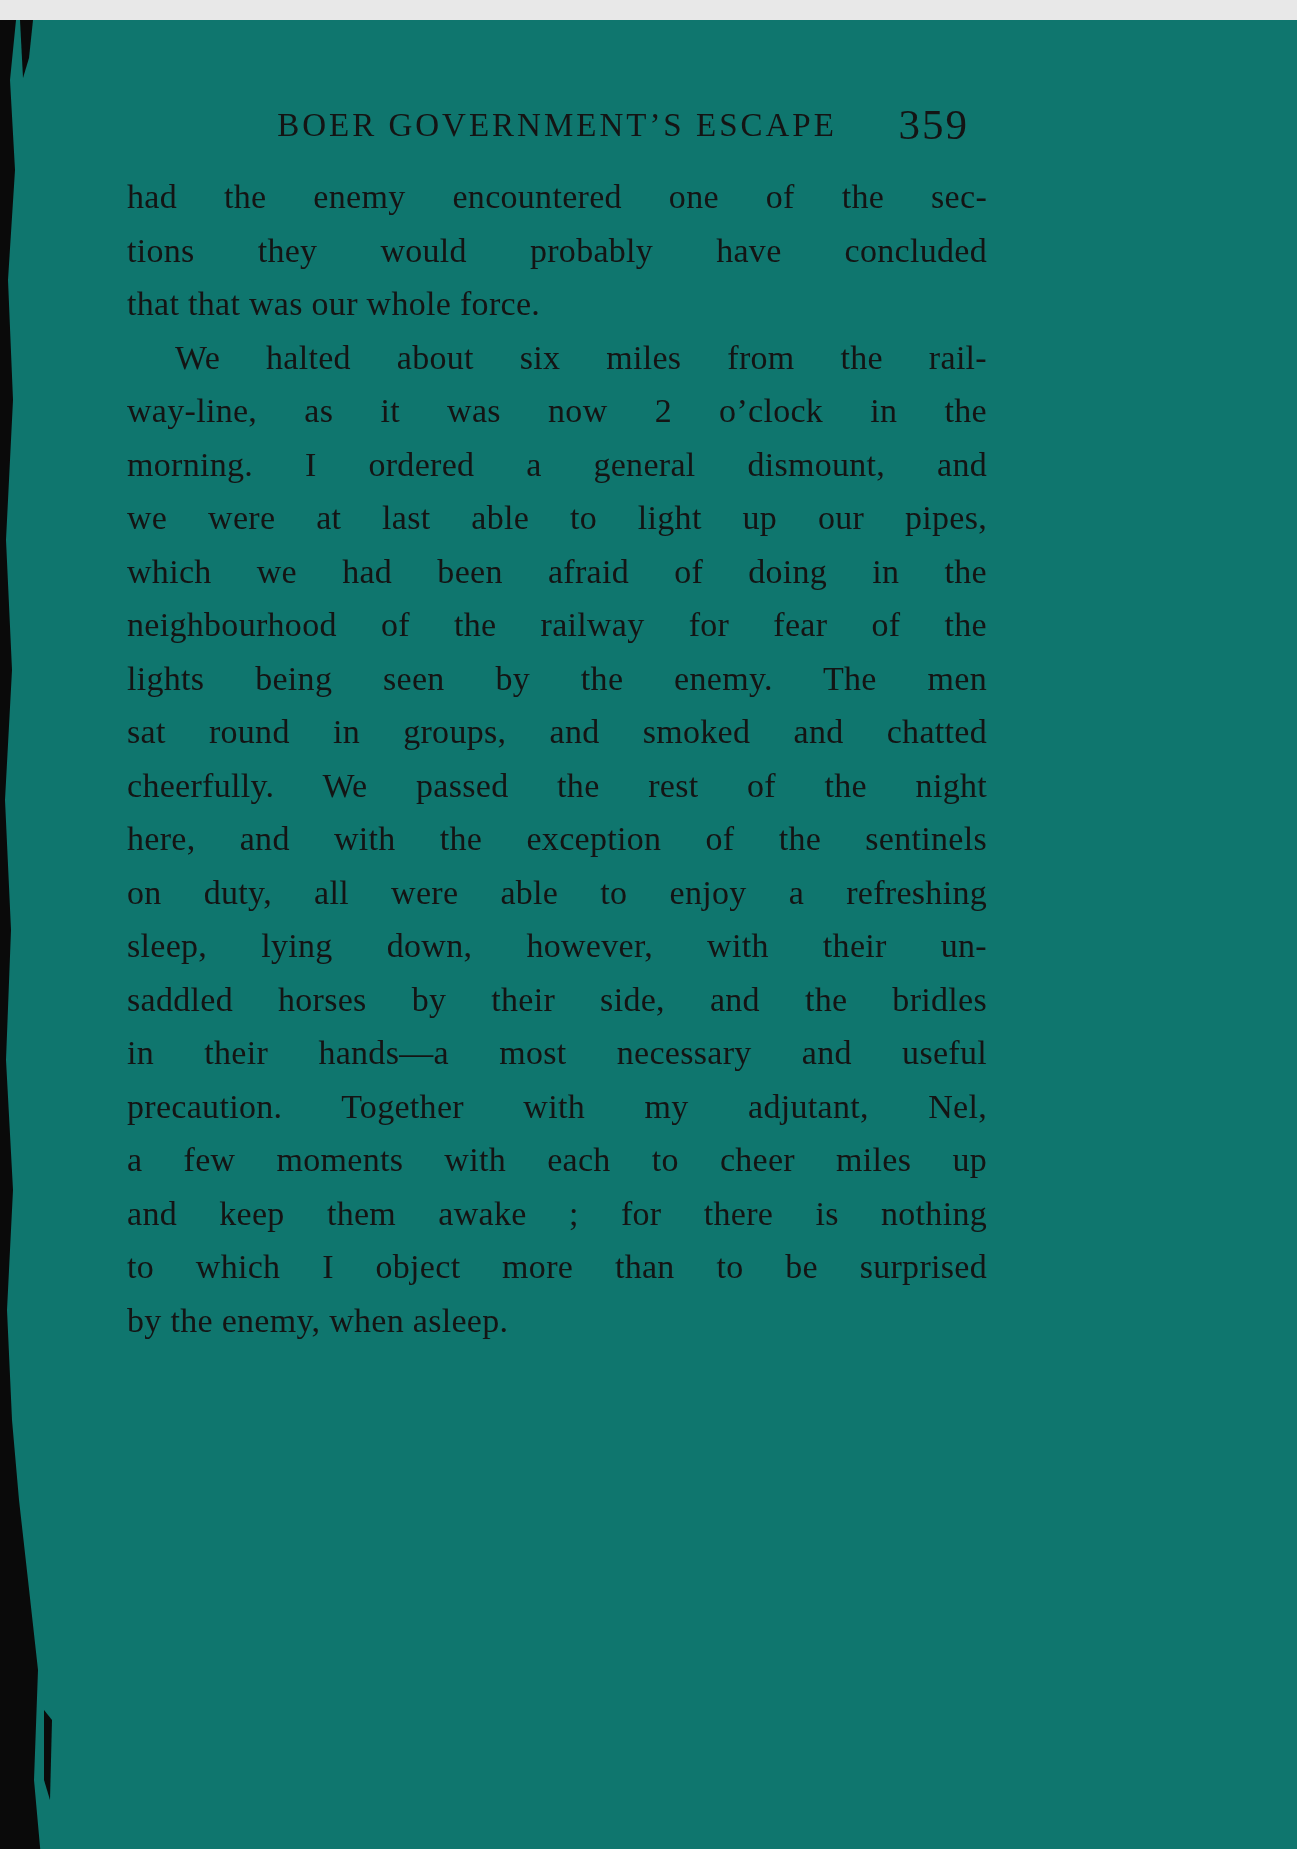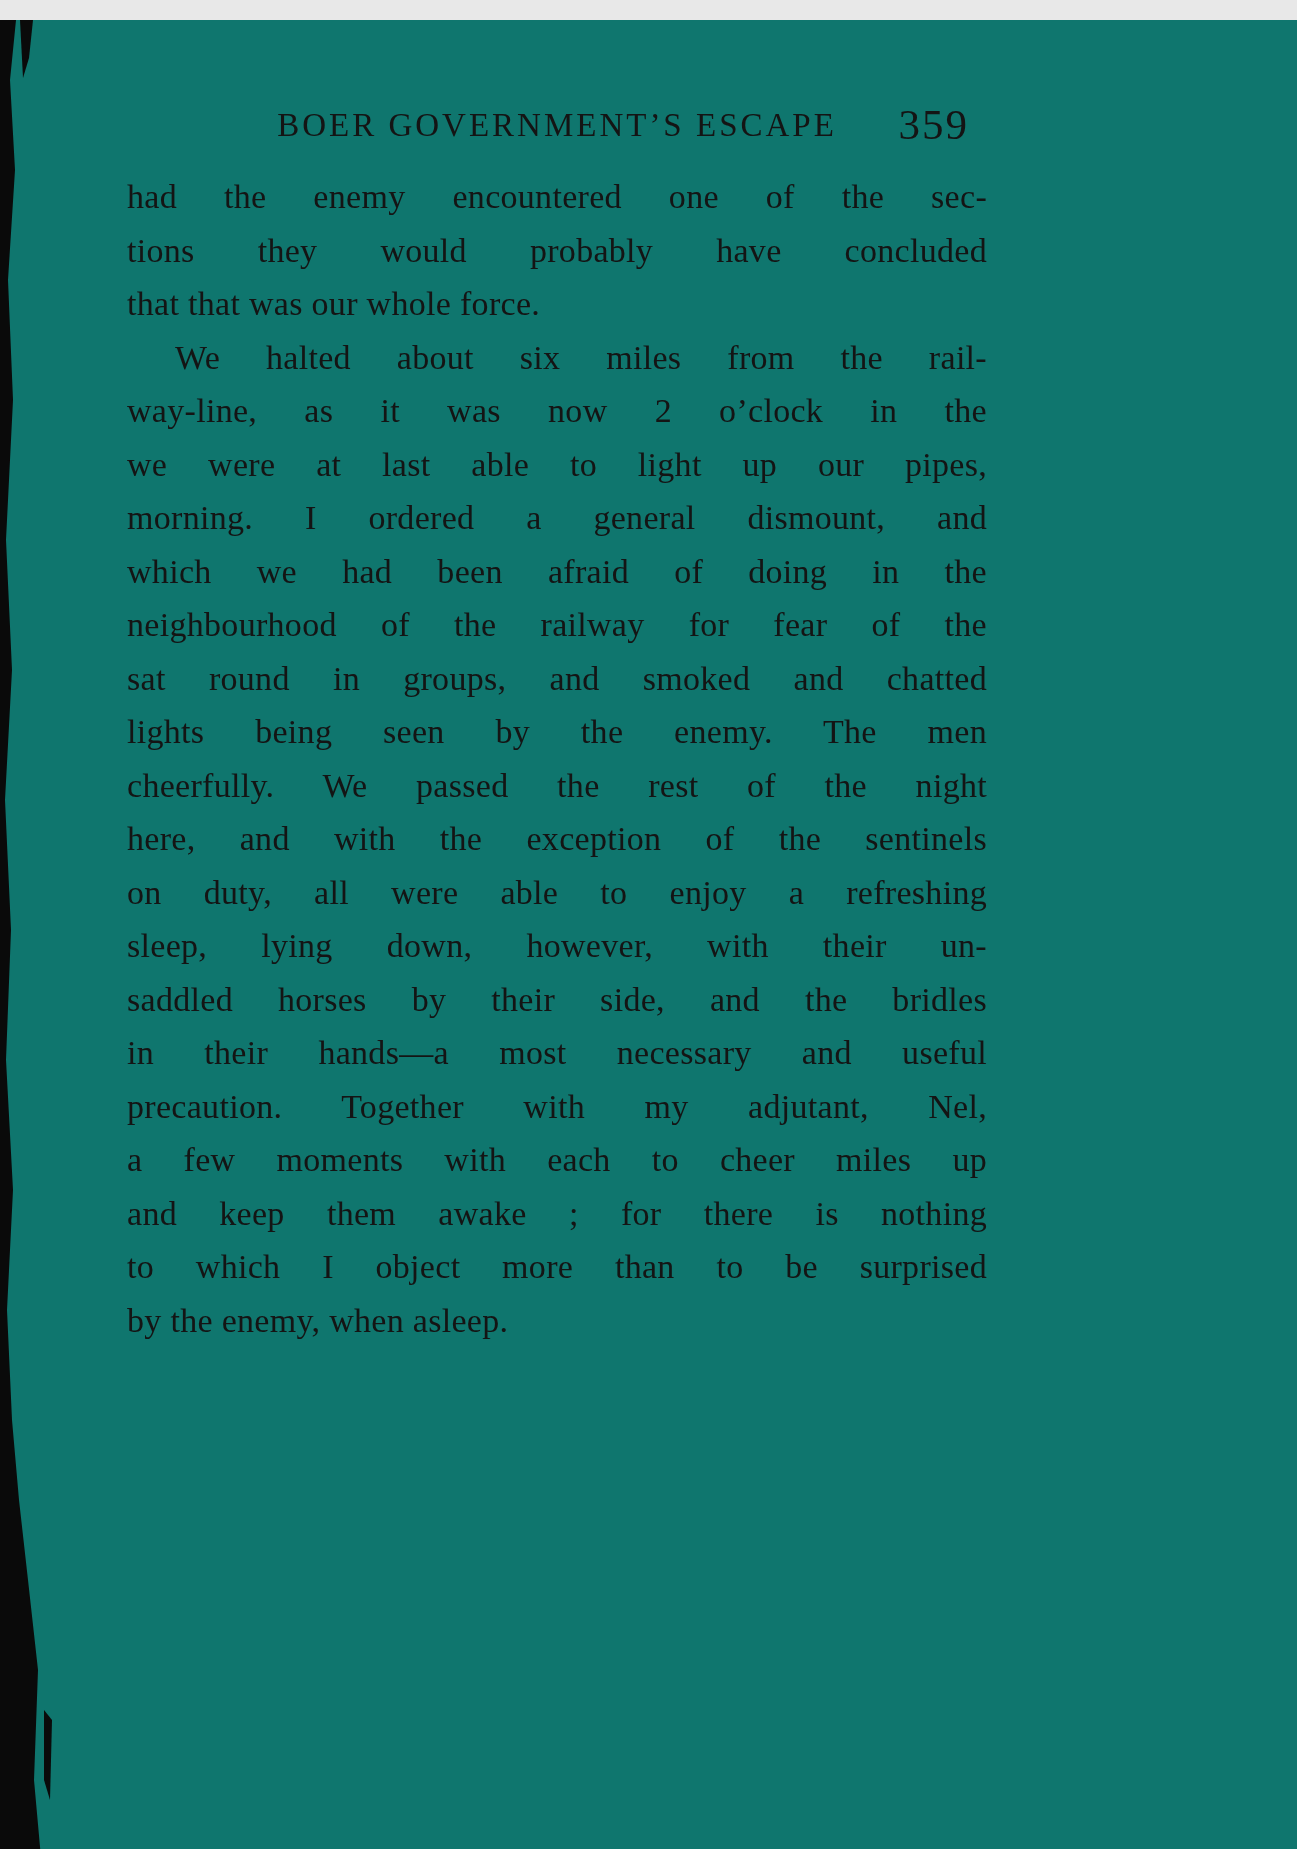--- a/index.html
+++ b/index.html
@@ -88,26 +88,26 @@
 
     <div class="paragraph">
       <div class="line">had the enemy encountered one of the sec-</div>
       <div class="line">tions they would probably have concluded</div>
       <div class="line last">that that was our whole force.</div>
     </div>
 
     <div class="paragraph">
       <div class="line indent">We halted about six miles from the rail-</div>
       <div class="line">way-line, as it was now 2 o’clock in the</div>
+      <div class="line">morning.  I ordered a general dismount, and</div>
       <div class="line">we were at last able to light up our pipes,</div>
-      <div class="line">morning.  I ordered a general dismount, and</div>
       <div class="line">which we had been afraid of doing in the</div>
       <div class="line">neighbourhood of the railway for fear of the</div>
+      <div class="line">lights being seen by the enemy.  The men</div>
       <div class="line">sat round in groups, and smoked and chatted</div>
-      <div class="line">lights being seen by the enemy.  The men</div>
       <div class="line">cheerfully.  We passed the rest of the night</div>
       <div class="line">here, and with the exception of the sentinels</div>
       <div class="line">on duty, all were able to enjoy a refreshing</div>
       <div class="line">sleep, lying down, however, with their un-</div>
       <div class="line">saddled horses by their side, and the bridles</div>
       <div class="line">in their hands—a most necessary and useful</div>
       <div class="line">precaution.  Together with my adjutant, Nel,</div>
       <div class="line">a few moments with each to cheer miles up</div>
       <div class="line">and keep them awake ; for there is nothing</div>
       <div class="line">to which I object more than to be surprised</div>

